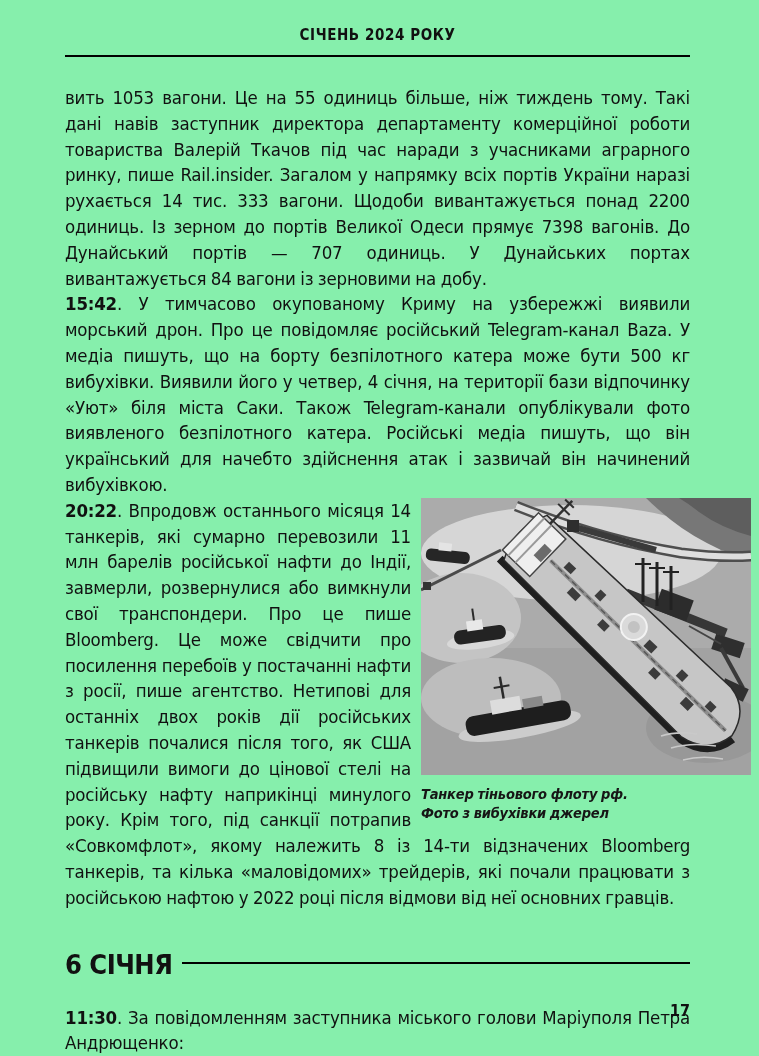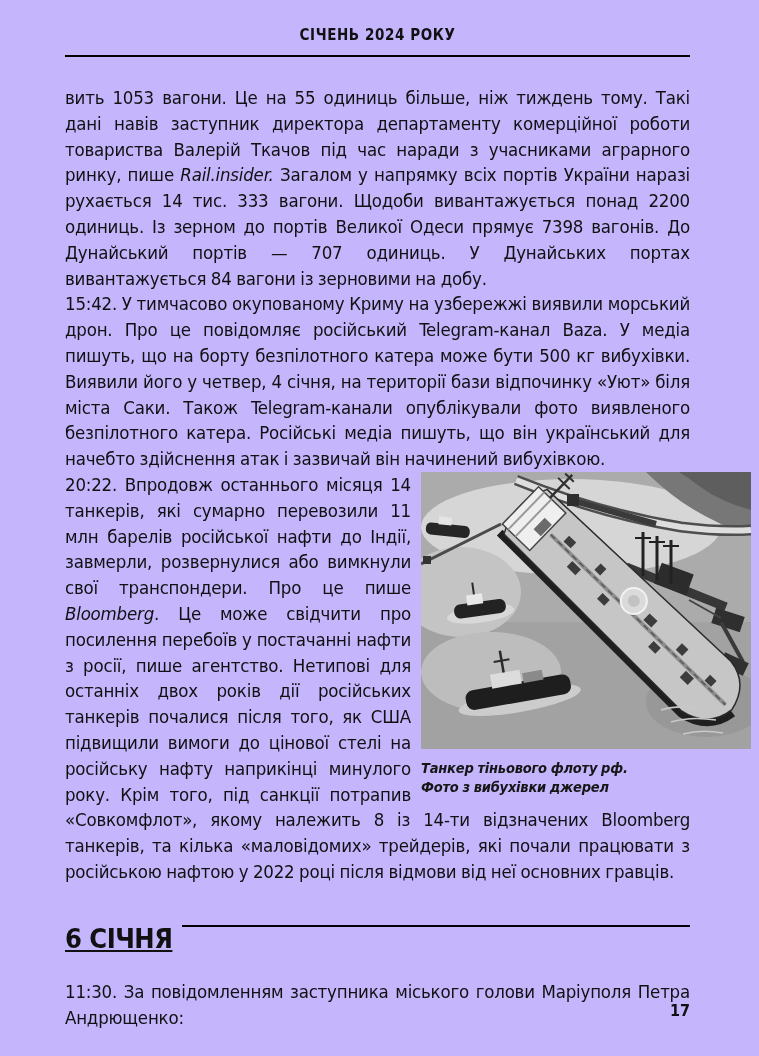--- a/index.html
+++ b/index.html
@@ -9,64 +9,63 @@
     font-stretch:condensed;
     color:#111111;
     -webkit-font-smoothing:antialiased;
   }
   .page{
     position:relative;
     width:759px;height:1056px;
     overflow:hidden;
     box-sizing:border-box;
     padding:26px 69px 0 65px;
-    background:#c4b5fd;
+    background:#86efac;
   }
   .running-header{
     text-align:center;
     font-size:15px;
     font-weight:700;
     letter-spacing:.6px;
     padding-bottom:11px;
     border-bottom:2px solid #000;
   }
   .body-copy{margin-top:28px;}
   .para{
     font-size:18.5px;
     line-height:25.8px;
     text-align:justify;
     letter-spacing:-0.2px;
     word-spacing:-0.5px;
     margin:0;
   }
-  .para .bold{font-weight:400;}
-  .para .italic{font-style:italic;}
+  .para .bold{font-weight:700;}
+  .para .italic{}
   .figure{
     float:right;
     width:302px;
     margin-left:10px;
     margin-right:-33px;
     margin-bottom:4px;
   }
   .figure svg{display:block;width:330px;height:277px;}
   .figure-caption{
     margin-top:10px;
     font-size:14.5px;
     line-height:19px;
     font-weight:700;
     font-style:italic;
     color:#161616;
   }
   .section-heading-row{
     display:flex;
-    align-items:flex-start;
+    align-items:center;
     margin-top:40px;
     margin-bottom:26px;
     clear:both;
-    text-decoration:underline;
   }
   .section-heading{
     font-size:27px;
     font-weight:800;
     letter-spacing:-0.5px;
     line-height:28px;
     white-space:nowrap;
   }
   .section-rule{
     flex:1;

